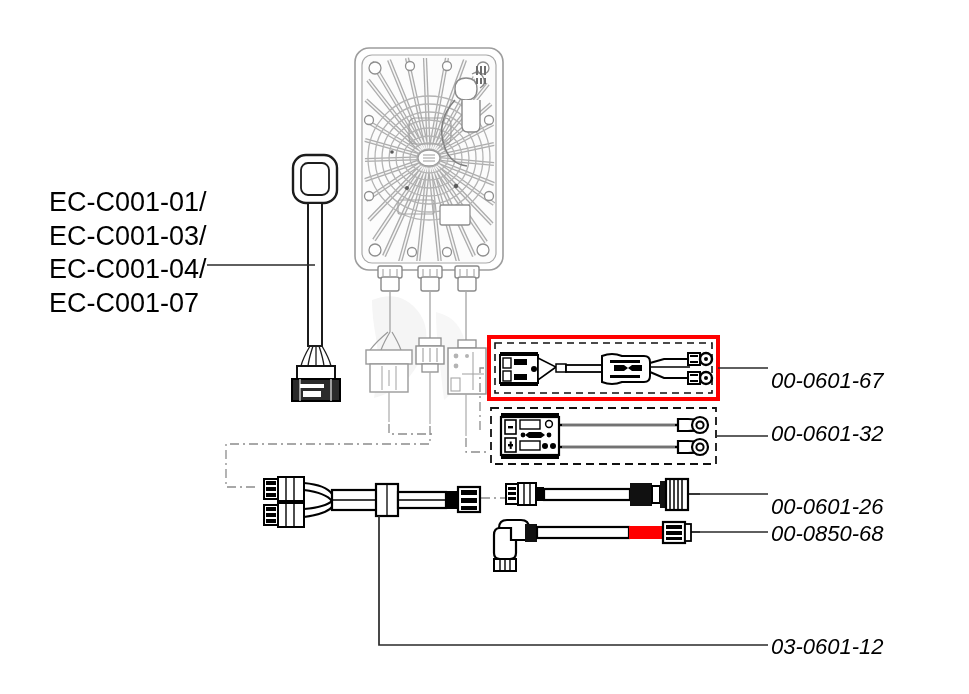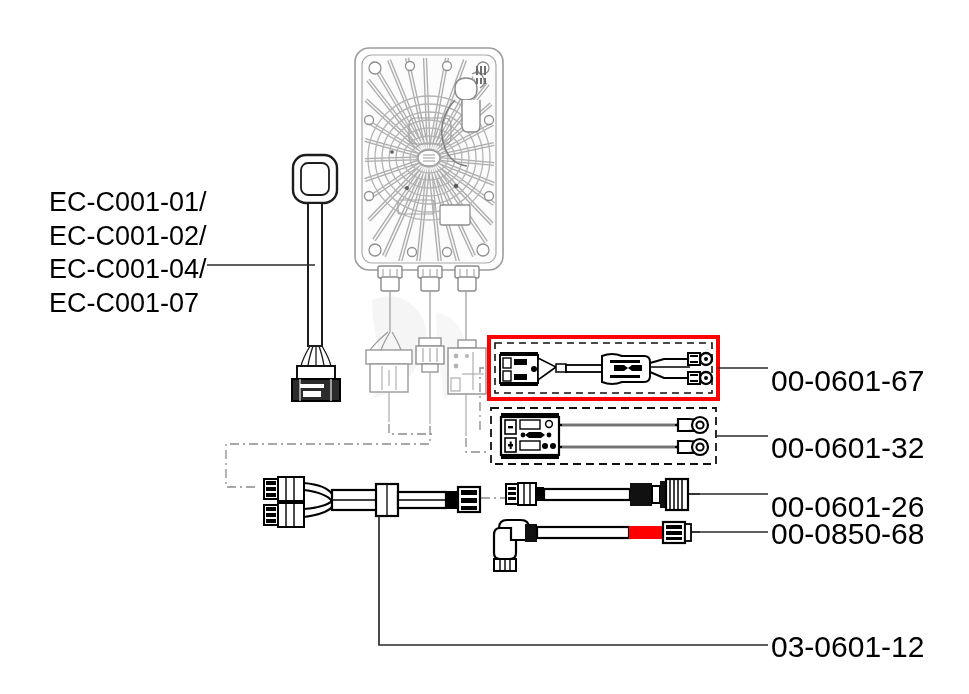--- a/index.html
+++ b/index.html
@@ -31,22 +31,23 @@
     font-family: "Liberation Sans", sans-serif;
     color: #000000;
     white-space: nowrap;
     letter-spacing: 0px;
   }
   .lbl-left {
     font-size: 27px;
     line-height: 33.5px;
   }
   .lbl-right {
-    font-size: 30px;
+    font-size: 22px;
     line-height: 30px;
+    font-style: italic;
   }
   #left-label-block {
     left: 49px;
     top: 186px;
   }
   #left-label-block div { }
 </style>
 </head>
 <body>
 
@@ -544,24 +545,24 @@
 
       <line x1="700" y1="532" x2="768" y2="532"></line>
 
       <path d="M379 516 L379 645 L768 645"></path>
     </g>
 
   </svg>
 
   <div class="lbl lbl-left" id="left-label-block">
     <div>EC-C001-01/</div>
-    <div>EC-C001-02/</div>
+    <div>EC-C001-03/</div>
     <div>EC-C001-04/</div>
     <div>EC-C001-07</div>
   </div>
 
   <div class="lbl lbl-right" style="left:771px; top:366px;">00-0601-67</div>
-  <div class="lbl lbl-right" style="left:771px; top:433px;">00-0601-32</div>
+  <div class="lbl lbl-right" style="left:771px; top:419px;">00-0601-32</div>
   <div class="lbl lbl-right" style="left:771px; top:492px;">00-0601-26</div>
   <div class="lbl lbl-right" style="left:771px; top:519px;">00-0850-68</div>
   <div class="lbl lbl-right" style="left:771px; top:632px;">03-0601-12</div>
 
 </div>
 
 </body></html>

